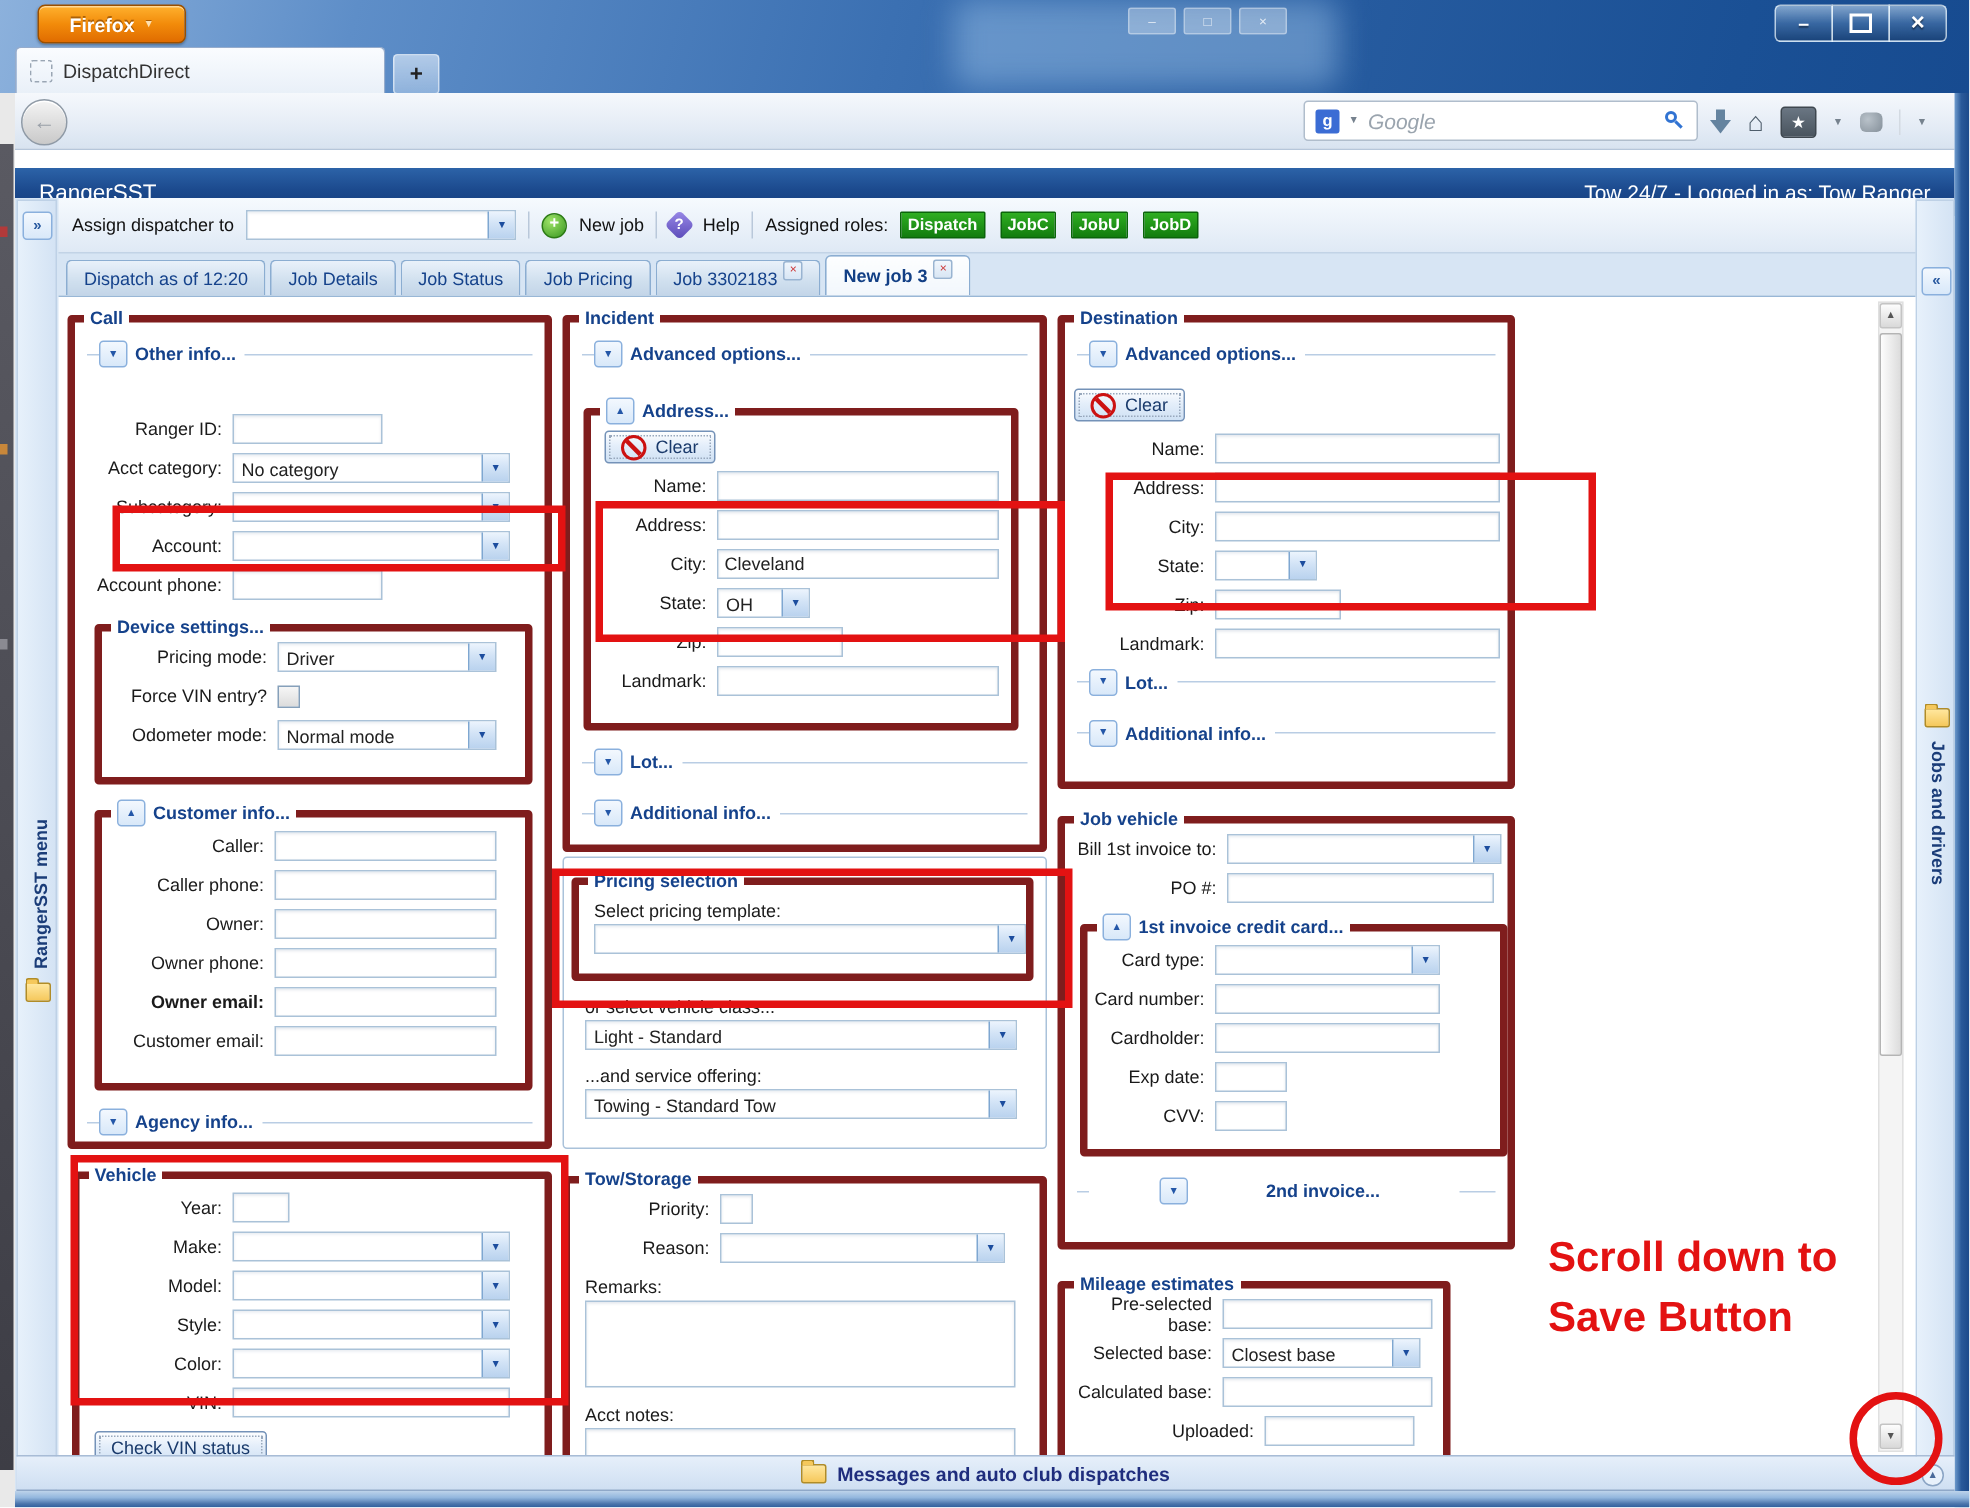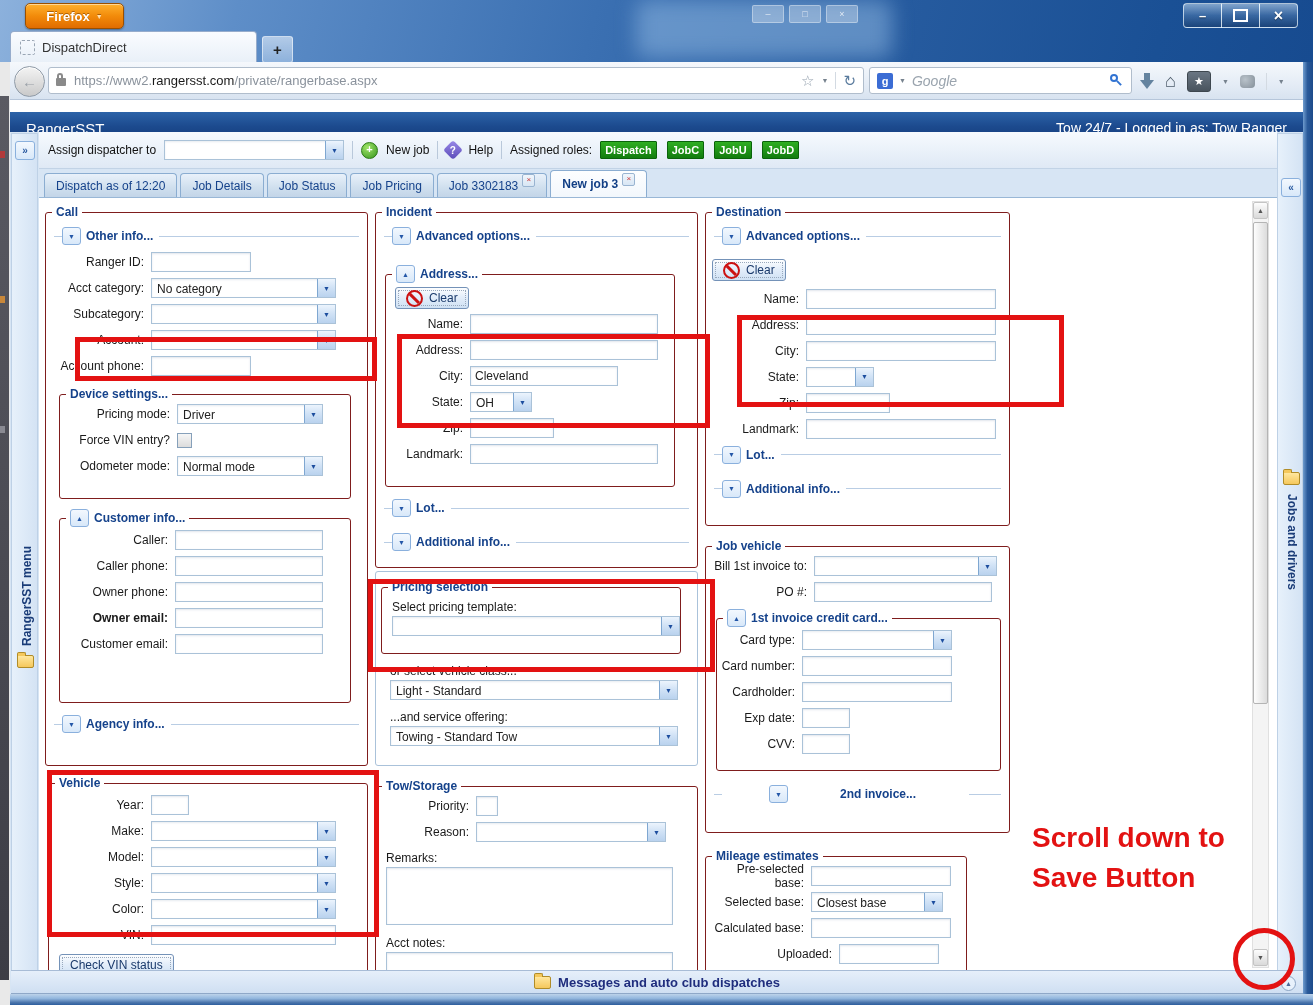--- a/index.html
+++ b/index.html
@@ -110,21 +110,21 @@
   .folder{width:15px;height:11px;background:linear-gradient(180deg,#ffe79e,#f5c85c);border:1px solid #b08c28;border-radius:1px 2px 2px 2px;position:relative;display:inline-block;}
   .folder::before{content:"";position:absolute;top:-4px;left:-1px;width:7px;height:3px;background:#f5c85c;border:1px solid #b08c28;border-bottom:none;border-radius:2px 2px 0 0;}
   .bottombar{left:11px;top:970px;width:1292px;height:24px;background:linear-gradient(180deg,#e6effa,#cfdff2);
     border-top:1px solid #a8bcd6;border-bottom:1px solid #8fa8c8;display:flex;align-items:center;justify-content:center;gap:7px;box-sizing:border-box;z-index:20;}
   .bottombar .txt{font-weight:bold;font-size:13px;color:#1f2d7d;}
   .bb-expander{position:absolute;right:7px;top:5px;width:13px;height:13px;border-radius:50%;border:1px solid #8aa4c4;background:#e8f1fb;
     color:#4a6a9a;font-size:7px;display:flex;align-items:center;justify-content:center;}
 
   
   .main{left:39px;top:197px;width:1238px;height:773px;background:#fff;border-top:1px solid #99b7d6;box-sizing:border-box;overflow:hidden;z-index:5;}
-  .fs{position:absolute;border:1px solid #7f1d1d;border-radius:3px;margin:0;padding:0;box-sizing:border-box;}
+  .fs{position:absolute;border:5px solid #7f1d1d;border-radius:3px;margin:0;padding:0;box-sizing:border-box;}
   .fs legend{font-weight:bold;color:#15428b;padding:0 4px;margin-left:6px;display:flex;align-items:center;gap:5px;font-size:12px;}
   .row{display:flex;align-items:center;height:26px;}
   .flabel{color:#1a1a1a;text-align:right;padding-right:7px;flex:none;box-sizing:border-box;}
   .blabel{display:block;color:#1a1a1a;margin:6px 0 2px 10px;}
   .tf{height:20px;border:1px solid #aac2d8;box-shadow:inset 0 1px 2px rgba(60,90,130,.15);font:12px "Liberation Sans",sans-serif;
     padding:0 4px;background:#fff;color:#222;box-sizing:border-box;}
   .ta{border:1px solid #aac2d8;box-shadow:inset 0 1px 2px rgba(60,90,130,.15);resize:none;font:12px "Liberation Sans",sans-serif;box-sizing:border-box;}
   .sel{position:relative;height:20px;border:1px solid #aac2d8;background:#fff;box-sizing:border-box;box-shadow:inset 0 1px 2px rgba(60,90,130,.12);flex:none;}
   .sel .val{position:absolute;left:5px;top:3px;color:#222;white-space:nowrap;}
   .trig{position:absolute;top:0;right:0;bottom:0;width:17px;border-left:1px solid #7fa7d1;
@@ -193,30 +193,20 @@
   <div class="abs tab-dd">
     <span class="favicon"></span>
     <span class="tab-dd-label">DispatchDirect</span>
   </div>
   <div class="abs newtab-btn">+</div>
 
   <div class="abs navbar"></div>
   <div class="abs back-btn">
       <span>←</span>
     </div>
-  <div class="abs urlbar">
-    <span class="lock"></span>
-    <span class="url-text"><span class="url-dim">https://www2.</span><span class="url-domain">rangersst.com</span><span class="url-dim">/private/rangerbase.aspx</span></span>
-    <span class="right">
-      <span class="star">☆</span>
-      <span class="mini-caret">▼</span>
-      <span class="vsep-s"></span>
-      <span class="refresh">↻</span>
-    </span>
-  </div>
   <div class="abs searchbox">
     <span class="gicon">g</span>
     <span class="mini-caret">▼</span>
     <span class="search-ph">Google</span>
     <span class="mag"></span>
   </div>
   <div class="abs nav-icons">
     <span class="dl-arrow"></span>
     <span class="home">⌂</span>
     <span class="bmk">★</span>
@@ -295,21 +285,21 @@
     <fieldset class="fs" style="left:6px;top:7px;width:323px;height:561px;">
       <legend>
           <span>Call</span>
         </legend>
       <div class="collapse">
         <span class="dash"></span>
         <span class="cbtn">▼</span>
         <span class="clabel">Other info...</span>
         <span class="cline"></span>
       </div>
-      <div style="margin-top:4px;">
+      <div style="margin-top:28px;">
         <div class="row">
             <label class="flabel" style="width:105px;">Ranger ID:</label>
             <input class="tf" style="width: 100px;">
           </div>
         <div class="row">
             <label class="flabel" style="width:105px;">Acct category:</label>
           <span class="sel" style="width:185px;">
               <span class="val">No category</span>
               <span class="trig">▼</span>
             </span>
@@ -360,20 +350,24 @@
         <legend>
             <span class="cbtn">▲</span>
             <span>Customer info...</span>
           </legend>
         <div class="row">
             <label class="flabel" style="width:115px;">Caller:</label>
             <input class="tf" style="width: 148px;">
           </div>
         <div class="row">
             <label class="flabel" style="width:115px;">Caller phone:</label>
+            <input class="tf" style="width: 148px;">
+          </div>
+        <div class="row">
+            <label class="flabel" style="width:115px;">Owner:</label>
             <input class="tf" style="width: 148px;">
           </div>
         <div class="row">
             <label class="flabel" style="width:115px;">Owner phone:</label>
             <input class="tf" style="width: 148px;">
           </div>
         <div class="row">
             <label class="flabel" style="width:115px;font-weight:bold;">Owner email:</label>
             <input class="tf" style="width: 148px;">
           </div>
@@ -459,21 +453,21 @@
         <div class="row">
             <label class="flabel" style="width:84px;">Name:</label>
             <input class="tf" style="width: 188px;">
           </div>
         <div class="row">
             <label class="flabel" style="width:84px;">Address:</label>
             <input class="tf" style="width: 188px;">
           </div>
         <div class="row">
             <label class="flabel" style="width:84px;">City:</label>
-            <input class="tf" style="width: 148px;" value="Cleveland">
+            <input class="tf" style="width: 188px;" value="Cleveland">
           </div>
         <div class="row">
             <label class="flabel" style="width:84px;">State:</label>
           <span class="sel" style="width:62px;">
               <span class="val">OH</span>
               <span class="trig">▼</span>
             </span>
           </div>
         <div class="row">
             <label class="flabel" style="width:84px;">Zip:</label>

